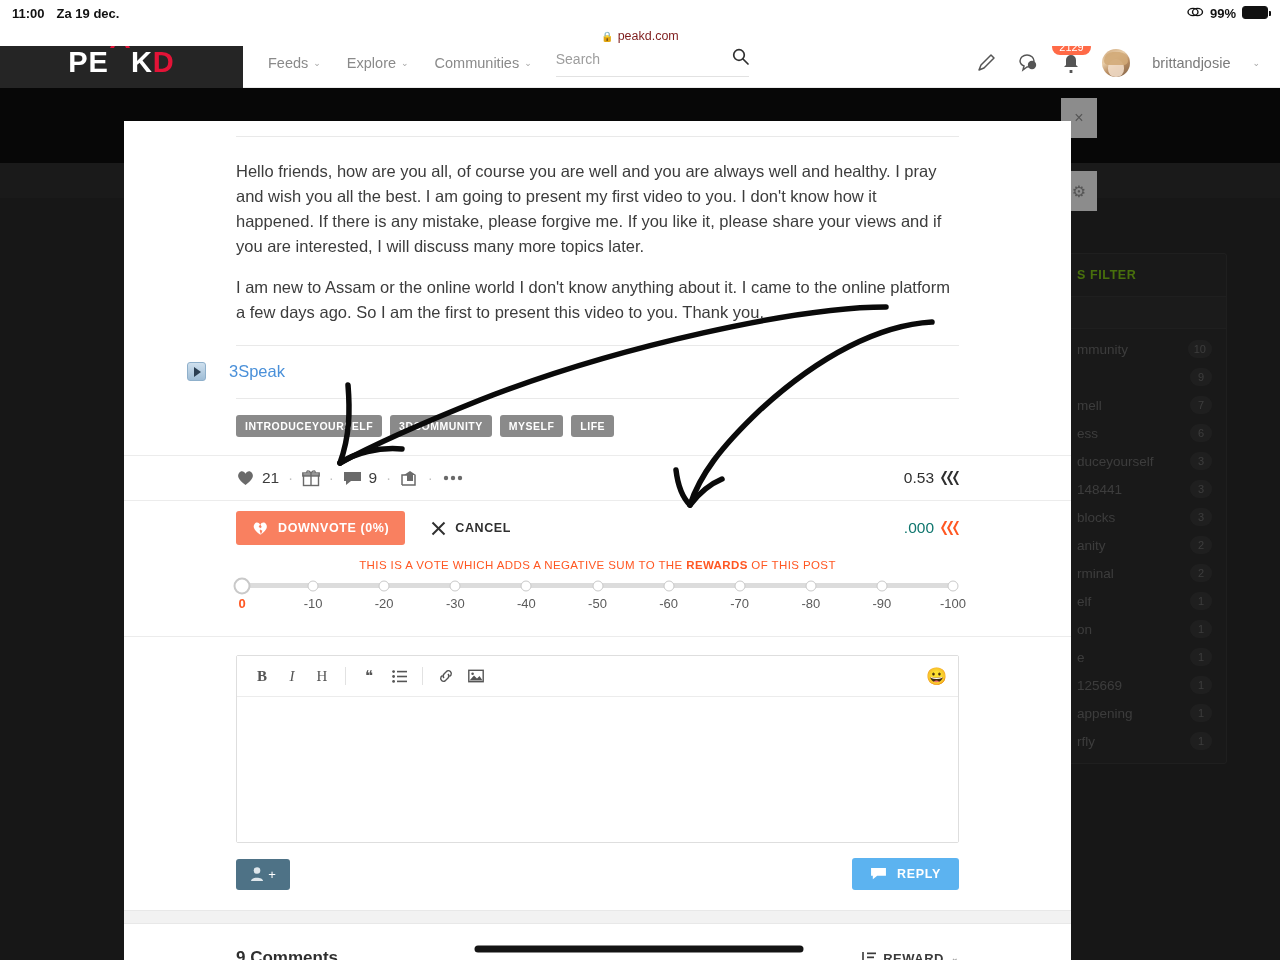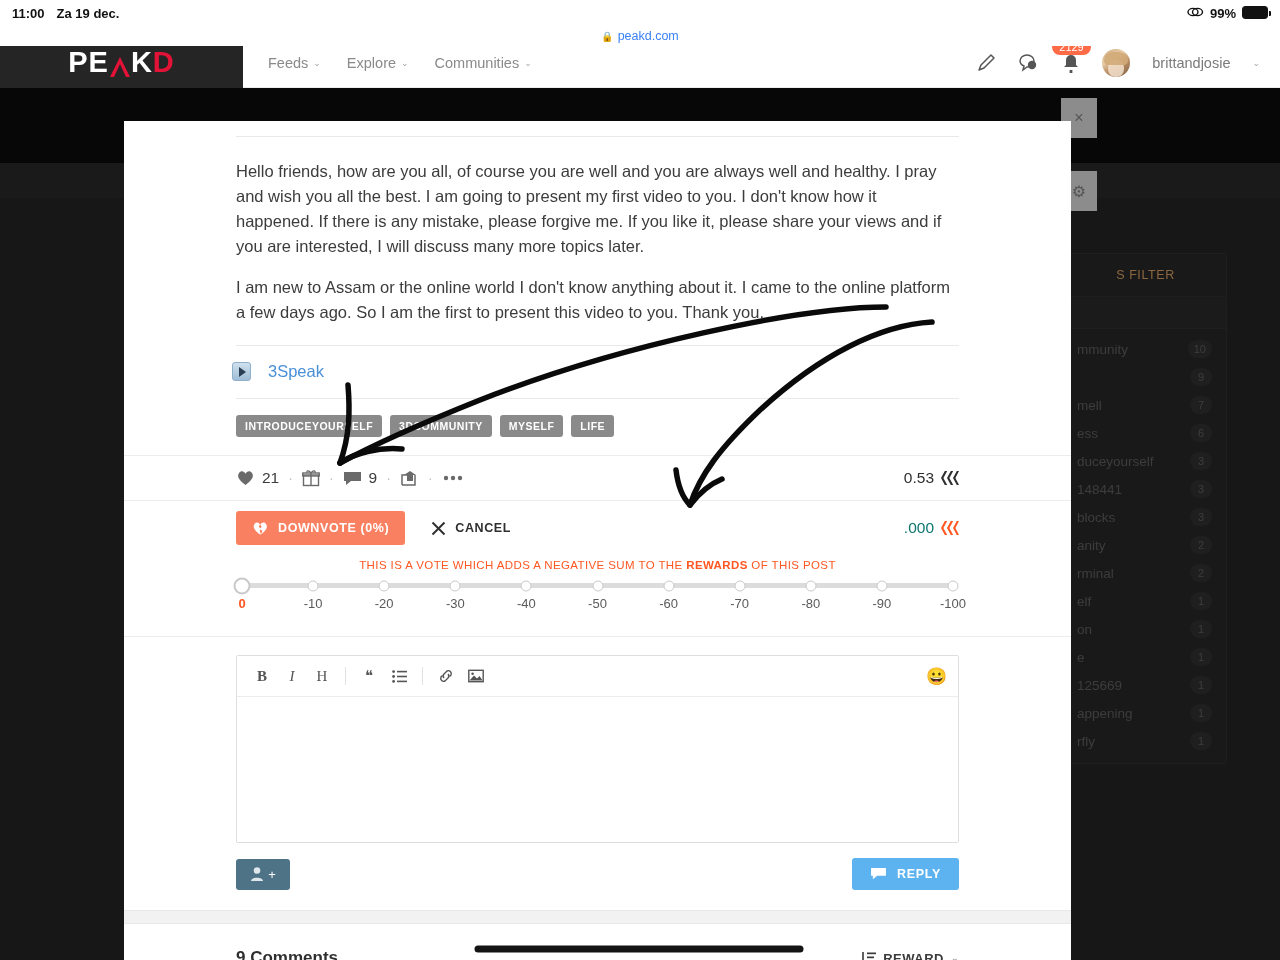--- a/index.html
+++ b/index.html
@@ -30,37 +30,37 @@
   }
   .batt > i { display: block; height: 100%; background: #111; border-radius: 1px; }
 
   
   .urlbar {
     position: absolute; top: 26px; left: 0; width: 1280px; height: 20px;
     display: flex; align-items: center; justify-content: center;
     background: #fff; z-index: 60;
   }
   .urlbar .lock { font-size: 10px; color: #555; margin-right: 4px; }
-  .urlbar .host { font-size: 12.5px; color: #3b82f6; }
+  .urlbar .host { font-size: 12.5px; color: #7f1d1d; }
 
   
   .app { position: absolute; top: 38px; left: 0; width: 1280px; height: 922px; background: #fff; }
 
   .navbar {
     position: absolute; top: 0; left: 0; width: 1280px; height: 50px;
     background: #ffffff; display: flex; align-items: center; z-index: 30;
     border-bottom: 1px solid #ececec;
   }
   .logo-box {
     width: 243px; height: 50px; background: #252525;
     display: flex; align-items: center; justify-content: center;
   }
   .logo {
     font-size: 29px; font-weight: bold; letter-spacing: 1px;
-    color: #ffffff; display: flex; align-items: flex-end; line-height: 1;
+    color: #ffffff; display: flex; align-items: flex-start; line-height: 1;
   }
   .logo .pk-a { position: relative; display: inline-block; width: 22px; }
   .logo .pk-a svg { position: absolute; left: 0; top: -21px; }
   .logo .pk-d { color: #e31337; }
 
   .nav-links { display: flex; align-items: center; margin-left: 25px; gap: 26px; }
   .nav-link { font-size: 14.5px; color: #8a8a8a; display: flex; align-items: center; gap: 5px; cursor: pointer; }
   .caret { font-size: 9px; color: #a5a5a5; }
 
   .search-wrap {
@@ -111,22 +111,22 @@
   }
   .rail-tab.second { margin-top: 33px; }
 
   
   .side-panel {
     position: absolute; right: 53px; top: 215px; width: 163px;
     background: #2e2e2e; border: 1px solid #3a3a3a; border-radius: 3px; z-index: 24;
     overflow: hidden;
   }
   .side-head {
-    padding: 14px 12px; font-size: 12.5px; letter-spacing: .6px; color: #fdba74;
-    border-bottom: 1px solid #3a3a3a; font-weight: normal; text-align: center;
+    padding: 14px 12px; font-size: 12.5px; letter-spacing: .6px; color: #84cc16;
+    border-bottom: 1px solid #3a3a3a; font-weight: bold;
   }
   .side-sub { height: 32px; background: #323232; border-bottom: 1px solid #3a3a3a; }
   .side-list { padding: 6px 0 8px 0; }
   .side-item {
     display:flex; align-items:center; justify-content:space-between;
     padding: 5px 14px 5px 12px; font-size: 13.5px; color:#6e6e6e; cursor:pointer;
   }
   .side-count {
     background: #3a3a3a; color:#6e6e6e; border-radius:10px;
     font-size: 11px; min-width: 22px; height:18px; display:flex;
@@ -142,21 +142,21 @@
     background: #ffffff; z-index: 32; overflow: hidden;
   }
   .hr-top { height:1px; background:#e9e9e9; margin: 15px 112px 0 112px; }
 
   .post-body { padding: 22px 112px 0 112px; }
   .post-body p {
     font-size: 16.5px; line-height: 1.52; color: #3c3c3c; margin-bottom: 16px;
   }
   .hr-mid { height:1px; background:#e9e9e9; margin: 20px 112px 0 112px; }
 
-  .speak-row { padding: 16px 112px 0 108px; display:flex; align-items:center; gap: 17px; }
+  .speak-row { padding: 16px 112px 0 63px; display:flex; align-items:center; gap: 23px; }
   .speak-ico {
     width: 19px; height: 19px; border-radius: 3px;
     background: linear-gradient(180deg,#cfe0ee,#9fbdd6); display:flex;
     align-items:center; justify-content:center; border:1px solid #8fb0cb;
   }
   .speak-ico i {
     width:0;height:0;border-left:7px solid #2b3f52;border-top:5px solid transparent;border-bottom:5px solid transparent;
     display:block; margin-left:2px;
   }
   .speak-label { color: #4a90d9; font-size: 16.5px; }
@@ -386,20 +386,29 @@
         <div class="nav-link">
           <span>Explore</span>
           <span class="caret">⌄</span>
         </div>
         <div class="nav-link">
           <span>Communities</span>
           <span class="caret">⌄</span>
         </div>
       </div>
 
+      <div class="search-wrap">
+        <input class="search-input" value="" placeholder="Search" style="">
+        <span>
+          <svg width="17" height="17" viewBox="0 0 17 17">
+              <circle cx="7" cy="7" r="5.3" fill="none" stroke="#2f2f2f" stroke-width="1.7"></circle>
+              <line x1="11" y1="11" x2="16" y2="16" stroke="#2f2f2f" stroke-width="1.7" stroke-linecap="round"></line>
+            </svg>
+        </span>
+      </div>
 
       <div class="nav-right">
         <span class="nav-ico">
           <svg width="20" height="20" viewBox="0 0 20 20">
               <path d="M3 17 L5 12 L15 2 L18 5 L8 15 Z" fill="none" stroke="#555" stroke-width="1.5" stroke-linejoin="round"></path>
             </svg>
         </span>
         <span class="nav-ico">
           <svg width="22" height="20" viewBox="0 0 22 20">
               <path d="M2 8 a7 6 0 1 1 7 6 l-4 3 l1 -4 a7 6 0 0 1 -4 -5 z" fill="none" stroke="#555" stroke-width="1.5"></path>

